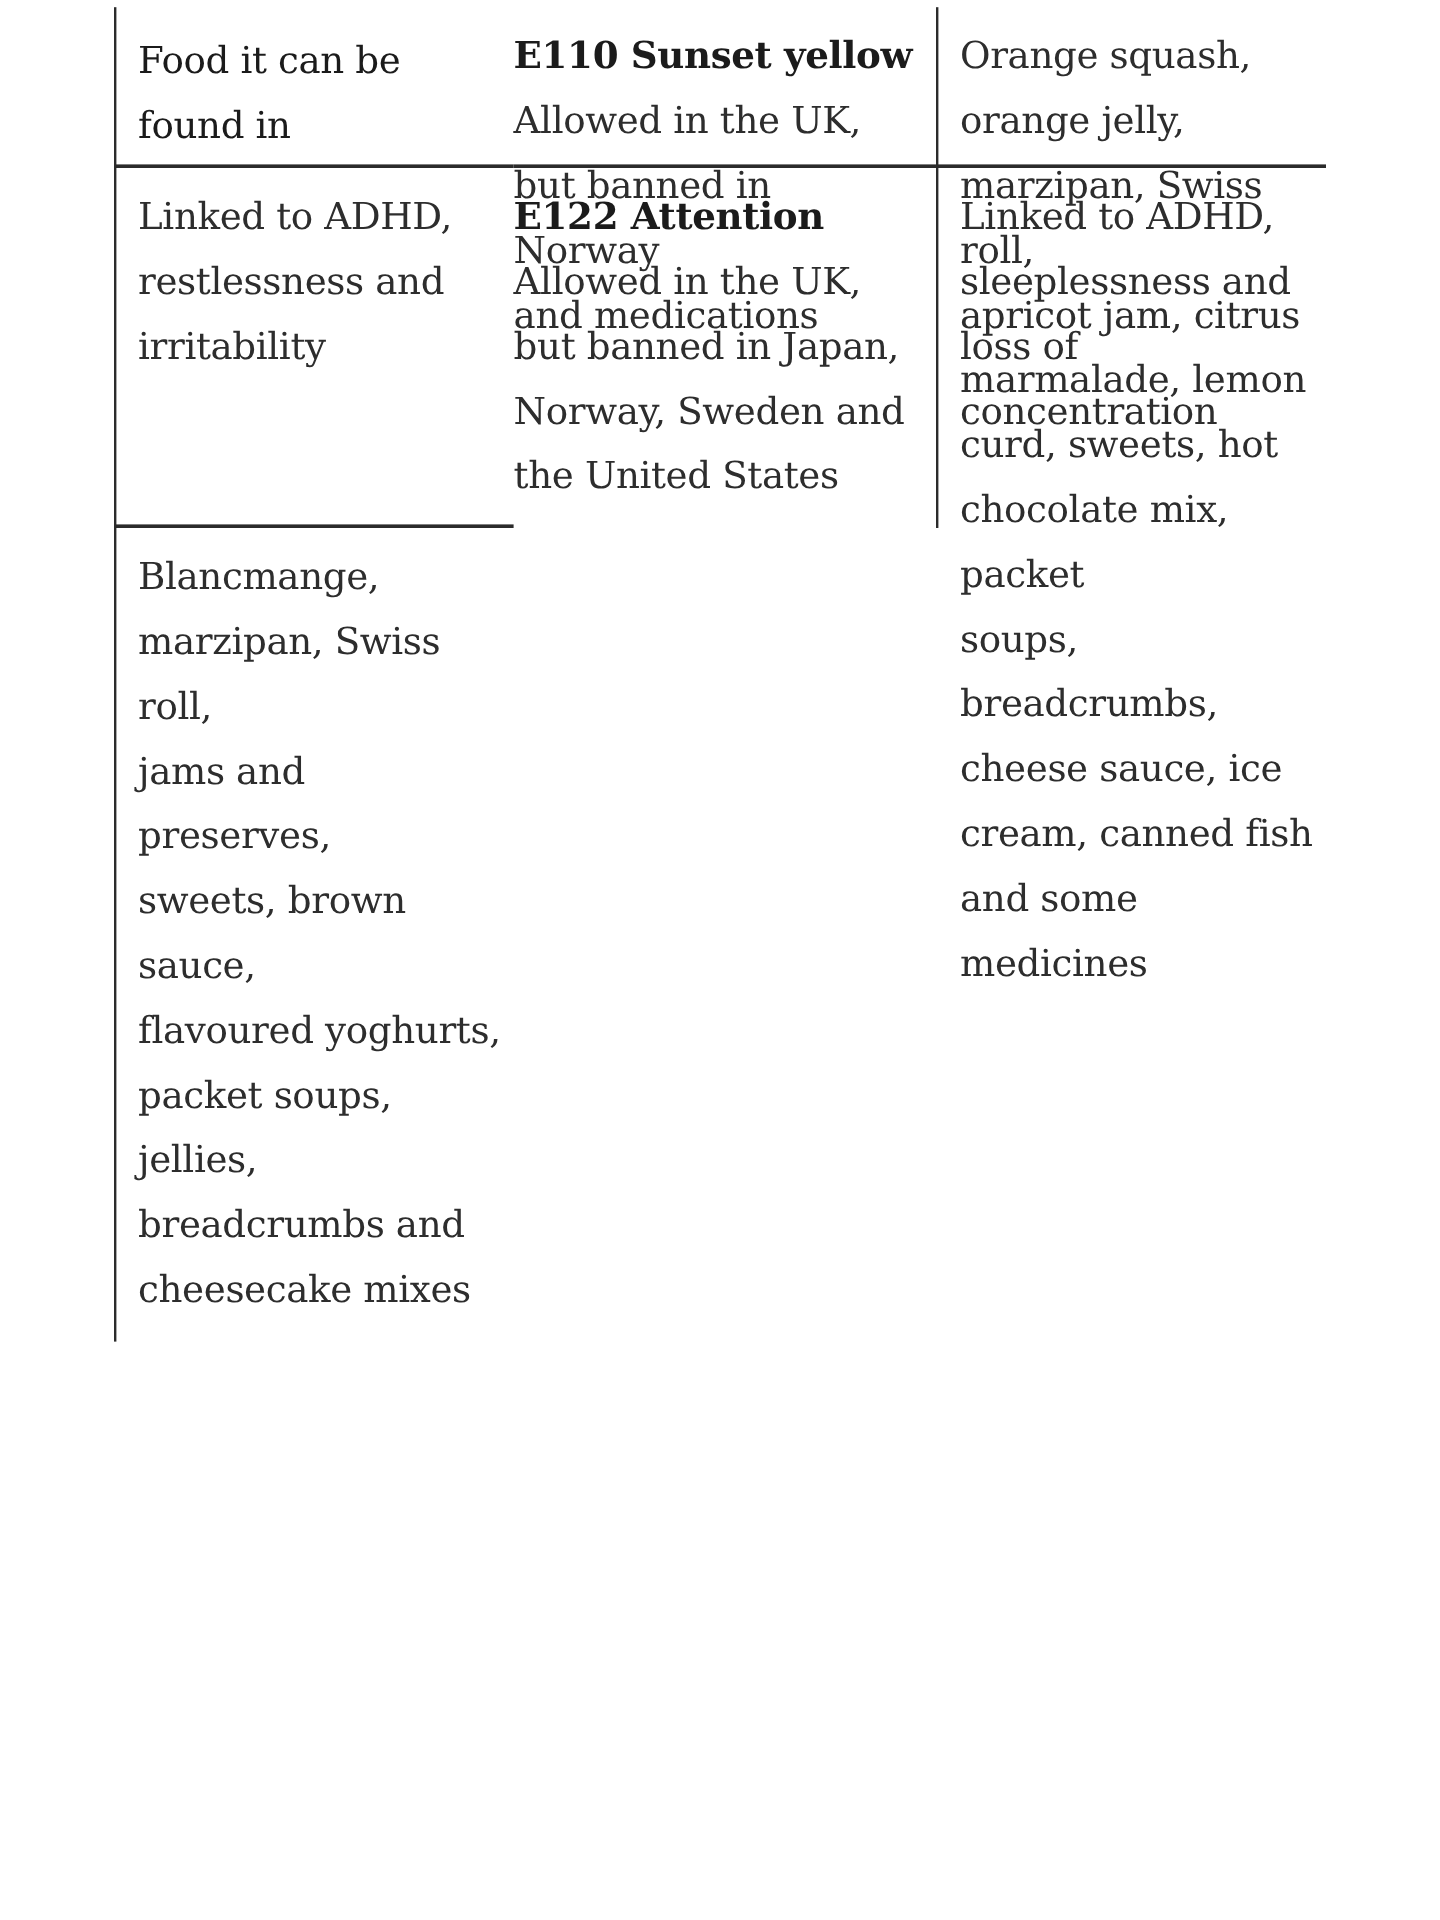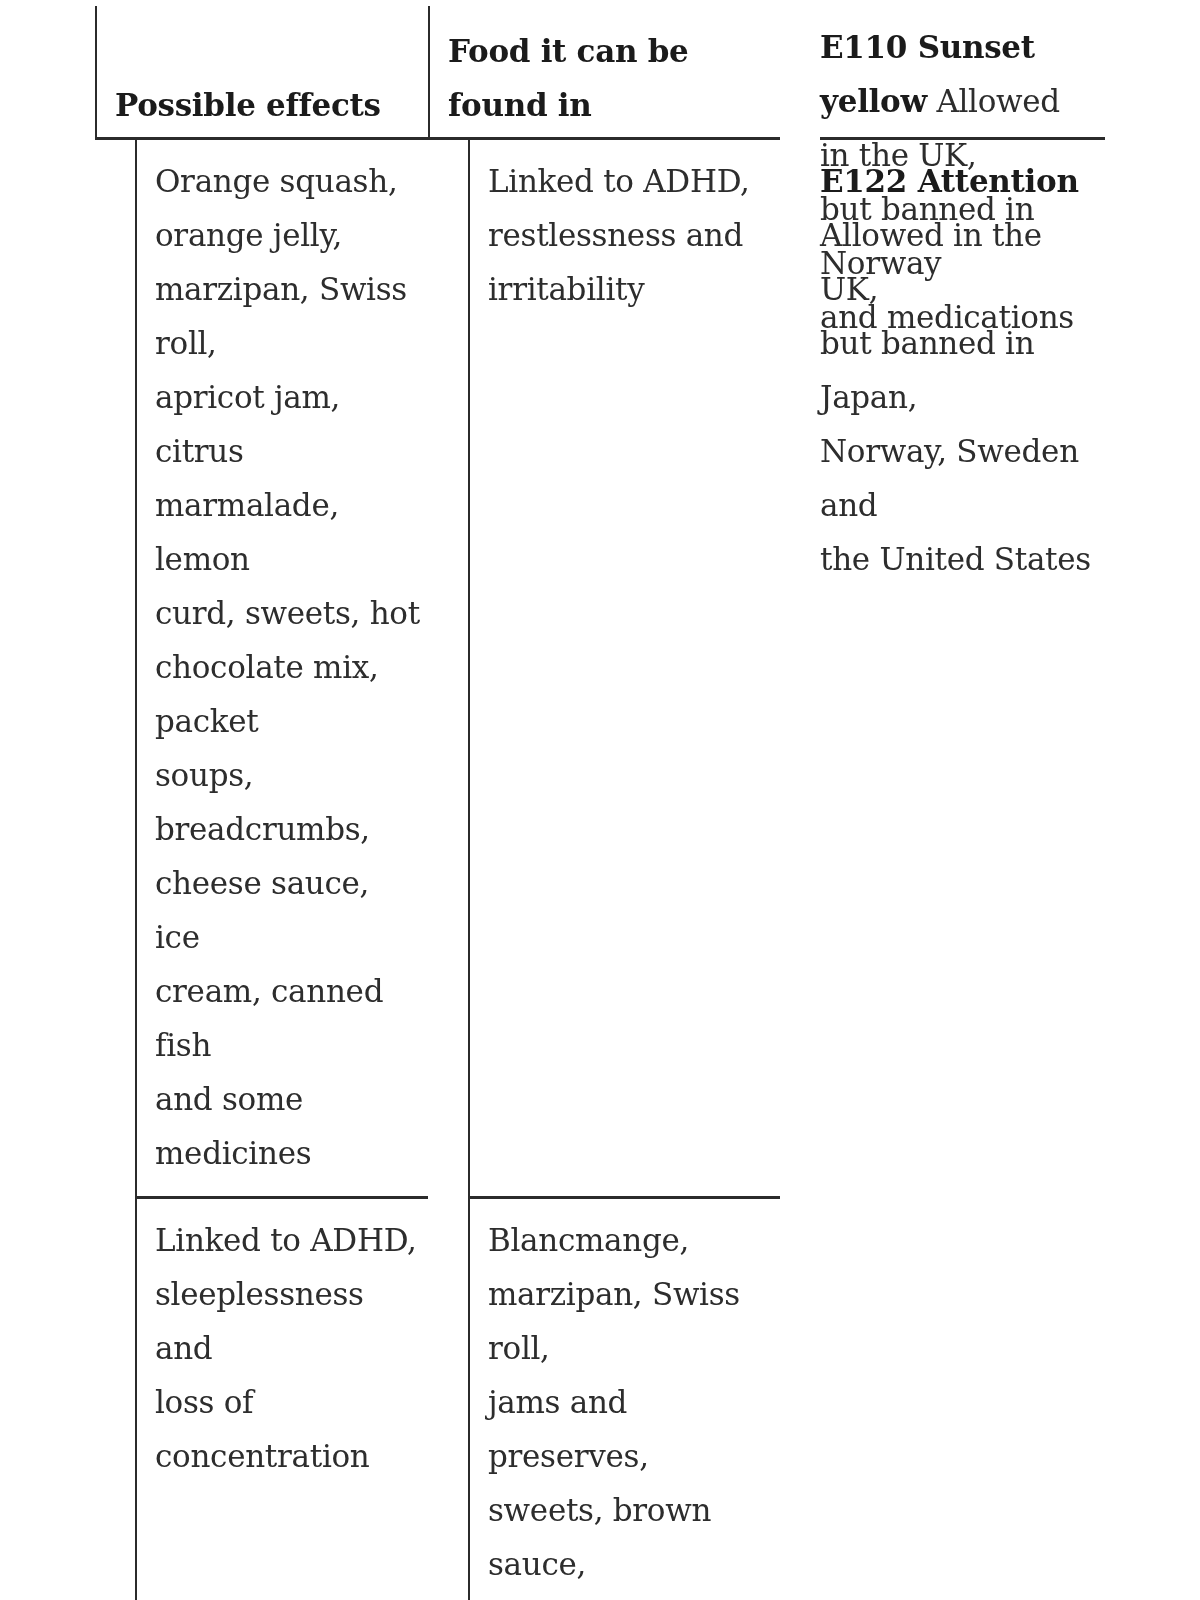--- a/index.html
+++ b/index.html
@@ -40,49 +40,45 @@
   .c2, .c3 {
     border-left: 2px solid var(--border);
     padding-left: 18px;
     padding-right: 6px;
   }
   .c1 {
     padding-right: 9px;
   }
   .head {
     border-bottom: 3px solid var(--border);
-    font-weight: 700;
+    font-weight: 400;
     color: var(--bold);
     display: flex;
     align-items: flex-end;
     padding-bottom: 5px;
   }
   .body {
     padding-top: 14px;
     padding-bottom: 16px;
     border-bottom: 3px solid var(--border);
-    margin-left: 40px;
   }
   .body.nb {
     border-bottom: none;
   }
   .bold {
     font-weight: 700;
     color: var(--bold);
   }
 </style>
 </head>
 <body>
 
 <div class="tbl">
 
   
-  <div class="cell head c2">
-    <span>Possible effects</span>
-  </div>
   <div class="cell head c3">
     <span>Food it can be
 found in</span>
   </div>
 
   
   <div class="cell body c1"><span class="bold">E110 Sunset yellow</span><span> Allowed in the UK,
 but banned in Norway
 and medications</span></div>
   <div class="cell body c3">Orange squash,

